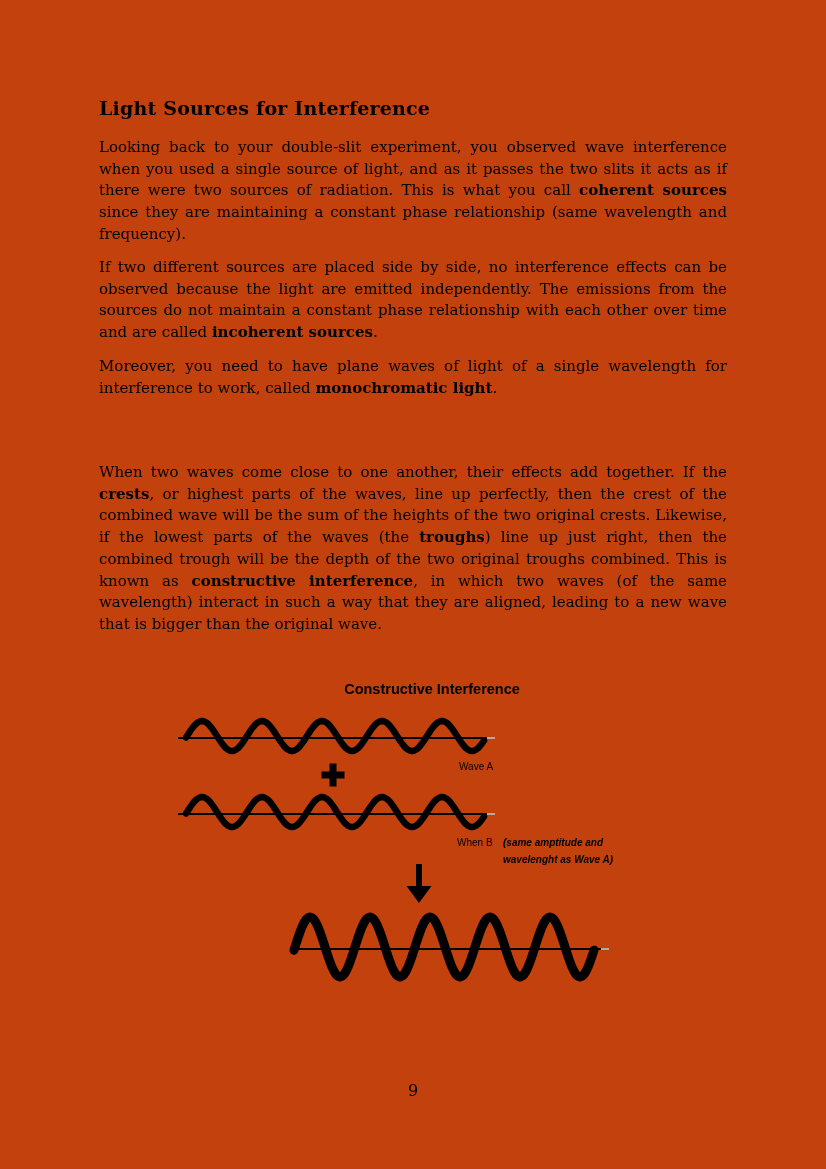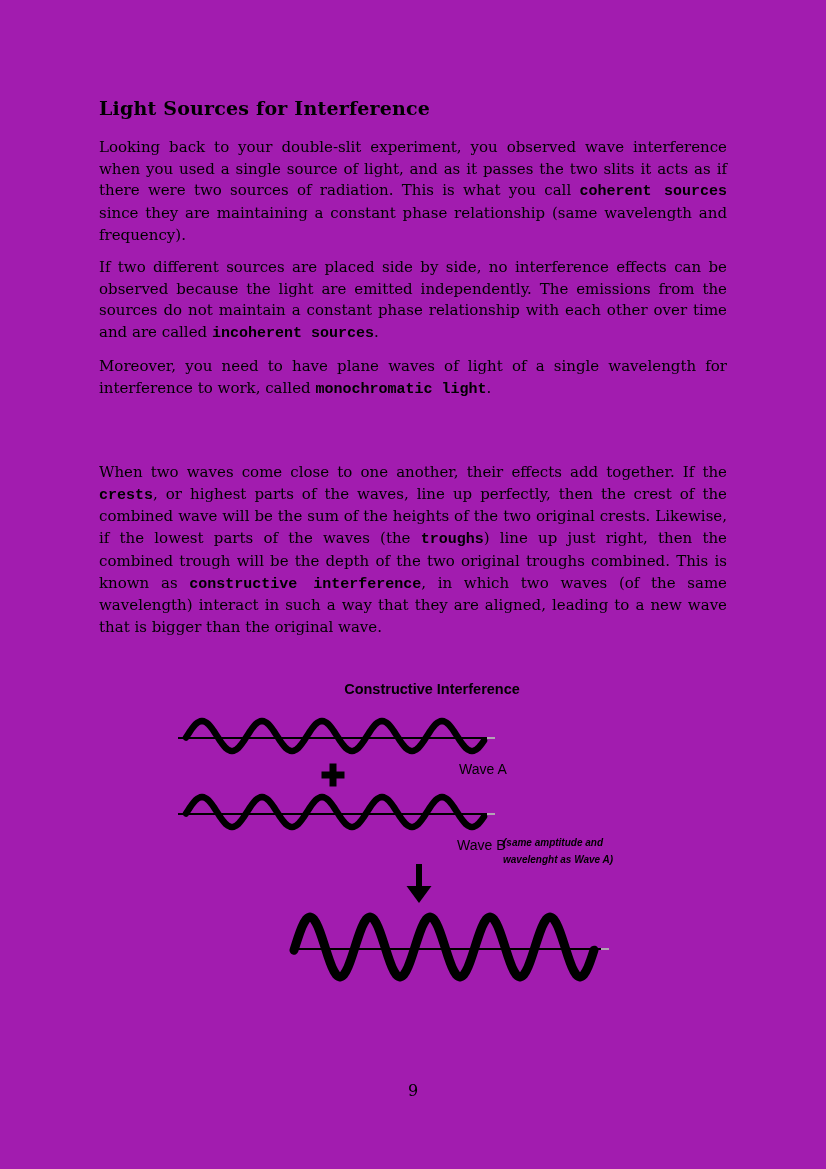--- a/index.html
+++ b/index.html
@@ -1,43 +1,43 @@
 <!DOCTYPE html>
 <html><head>
 <meta charset="utf-8">
 <style>
   html,body { margin:0; padding:0; background:#ffffff; }
   .page {
     position:relative; width:826px; height:1169px; margin:0 auto;
-    background:#a21caf; color:#000000;
+    background:#c2410c; color:#000000;
     font-family:"DejaVu Serif", serif; overflow:hidden;
   }
   .block { position:absolute; left:99px; width:628px; }
   .heading {
     margin:0; font-size:19px; line-height:24px; font-weight:700;
     font-family:"DejaVu Serif", serif; letter-spacing:0.2px;
   }
   .body-p {
     margin:0; font-size:15px; line-height:21.7px;
     text-align:justify; text-justify:inter-word;
   }
-  .body-p b { font-weight:700;font-family:Liberation Mono, monospace; }
+  .body-p b { font-weight:700; }
 
   
   .fig-title {
     position:absolute; left:232px; top:681px; width:400px; text-align:center;
     font-family:"Liberation Sans", sans-serif; font-weight:700; font-size:14.5px;
   }
   .wave-svg { position:absolute; display:block; }
   .axis { stroke:#000; stroke-width:1.8; }
   .axis-ext { stroke:#b5b5b5; stroke-width:1.8; }
   .wstroke { fill:none; stroke:#000; stroke-linecap:round; stroke-linejoin:round; }
   .wave-label {
     position:absolute; font-family:"Liberation Sans", sans-serif;
-    font-size:14px; color:#000; white-space:nowrap;text-align:center;
+    font-size:10px; color:#000; white-space:nowrap;text-align:center;
   }
   .fig-note {
     position:absolute; left:503px; top:834px; width:160px; text-align:left;
     font-family:Liberation Sans, sans-serif; font-style:italic; font-weight:700;
     font-size:10px; line-height:17px;
   }
   .fig-caption {
     position:absolute; left:151px; top:985px; width:600px; text-align:center;
     font-family:"Liberation Sans", sans-serif; font-style:italic; font-weight:700;
     font-size:13.5px; white-space:nowrap;
@@ -83,21 +83,21 @@
   <svg class="icon-svg" style="left:320px; top:762px;" width="26" height="26">
     <line x1="13" y1="1.5" x2="13" y2="24.5" stroke="#000" stroke-width="7"></line>
     <line x1="1.5" y1="13" x2="24.5" y2="13" stroke="#000" stroke-width="7"></line>
   </svg>
 
   <svg class="wave-svg" style="left:176px; top:788px;" width="320" height="52">
     <line class="axis" x1="2" y1="26" x2="311" y2="26"></line>
     <line class="axis-ext" x1="311" y1="26" x2="319" y2="26"></line>
     <path id="waveB" class="wstroke" stroke-width="6.5" d="M10 25.57L12 22.43L14 19.36L16 16.50L18 13.96L20 11.86L22 10.30L24 9.33L26 9.00L28 9.33L30 10.30L32 11.86L34 13.96L36 16.50L38 19.36L40 22.43L42 25.57L44 28.64L46 31.50L48 34.04L50 36.14L52 37.70L54 38.67L56 39.00L58 38.67L60 37.70L62 36.14L64 34.04L66 31.50L68 28.64L70 25.57L72 22.43L74 19.36L76 16.50L78 13.96L80 11.86L82 10.30L84 9.33L86 9.00L88 9.33L90 10.30L92 11.86L94 13.96L96 16.50L98 19.36L100 22.43L102 25.57L104 28.64L106 31.50L108 34.04L110 36.14L112 37.70L114 38.67L116 39.00L118 38.67L120 37.70L122 36.14L124 34.04L126 31.50L128 28.64L130 25.57L132 22.43L134 19.36L136 16.50L138 13.96L140 11.86L142 10.30L144 9.33L146 9.00L148 9.33L150 10.30L152 11.86L154 13.96L156 16.50L158 19.36L160 22.43L162 25.57L164 28.64L166 31.50L168 34.04L170 36.14L172 37.70L174 38.67L176 39.00L178 38.67L180 37.70L182 36.14L184 34.04L186 31.50L188 28.64L190 25.57L192 22.43L194 19.36L196 16.50L198 13.96L200 11.86L202 10.30L204 9.33L206 9.00L208 9.33L210 10.30L212 11.86L214 13.96L216 16.50L218 19.36L220 22.43L222 25.57L224 28.64L226 31.50L228 34.04L230 36.14L232 37.70L234 38.67L236 39.00L238 38.67L240 37.70L242 36.14L244 34.04L246 31.50L248 28.64L250 25.57L252 22.43L254 19.36L256 16.50L258 13.96L260 11.86L262 10.30L264 9.33L266 9.00L268 9.33L270 10.30L272 11.86L274 13.96L276 16.50L278 19.36L280 22.43L282 25.57L284 28.64L286 31.50L288 34.04L290 36.14L292 37.70L294 38.67L296 39.00L298 38.67L300 37.70L302 36.14L304 34.04L306 31.50L308 28.64"></path>
   </svg>
-  <div class="wave-label" style="left:457px; top:837px;">Wave B</div>
+  <div class="wave-label" style="left:457px; top:837px;">When B</div>
 
   <div class="fig-note">
     <span>(same amptitude and</span><br>
     <span>wavelenght as Wave A)</span>
   </div>
 
   <svg class="icon-svg" style="left:403px; top:864px;" width="32" height="40">
     <rect x="13" y="0" width="6" height="24" fill="#000"></rect>
     <polygon points="3.5,22 28.5,22 16,39" fill="#000"></polygon>
   </svg>

